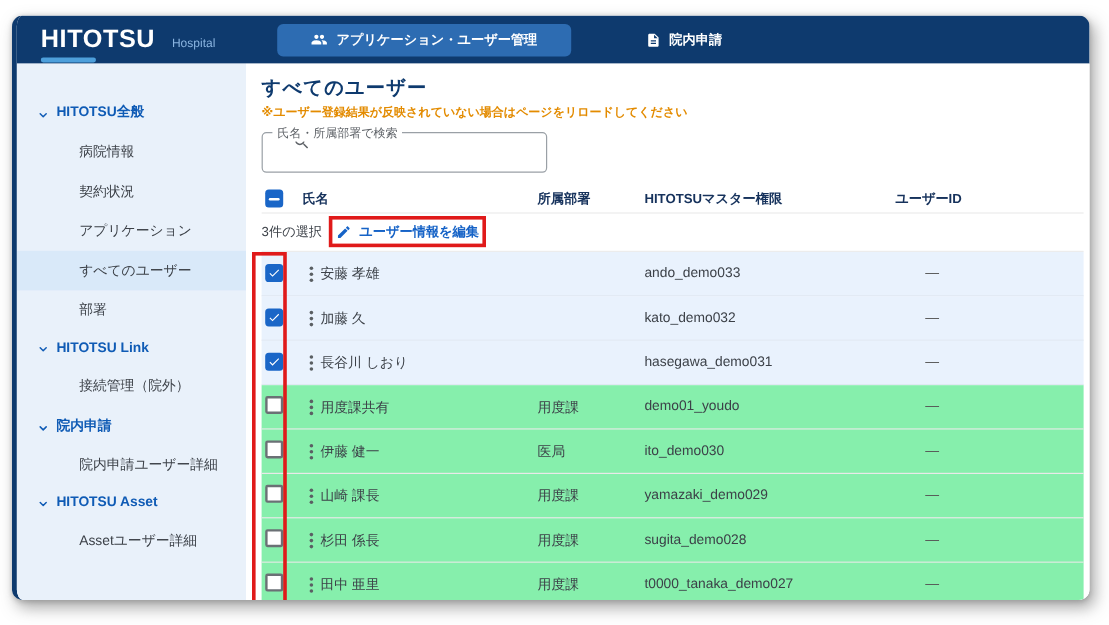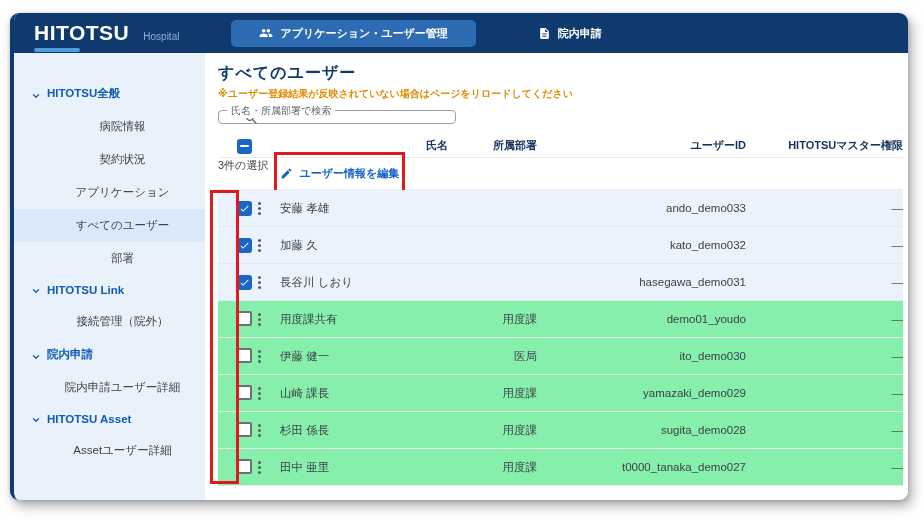--- a/index.html
+++ b/index.html
@@ -26,54 +26,54 @@
     cursor: pointer; font-family: inherit; white-space: nowrap; }
   .navtab.active { background: #2d6cb2; }
   .navtab svg { flex: none; }
 
   
   .appbody { display: flex; height: 447px; }
   .sidebar { flex: none; width: 191px; background: #e9f1fa; padding-top: 24px;
     font-size: 11.5px; overflow: hidden; }
   .side-header { display: flex; align-items: flex-end; gap: 6px; color: #0f5bb5;
     font-weight: bold; padding: 9px 10px 9px 17px; cursor: pointer; }
-  .side-item { padding: 9px 10px 9px 36px; color: #3c4148; cursor: pointer; white-space: nowrap; text-align: center; }
+  .side-item { padding: 9px 10px 9px 52px; color: #3c4148; cursor: pointer; white-space: nowrap; }
   .side-item.active { background: #d9e9f9; }
 
   .main { flex: 1; background: #fff; padding: 10px 0 0 13px; position: relative; overflow: hidden; }
   .page-title { font-size: 16px; color: #0e3a6e; font-weight: bold; letter-spacing: 1px;
     margin-bottom: 3px; }
   .note { font-size: 10px; color: #e38b00; font-weight: bold; margin-bottom: 9px; }
 
-  .searchbox { width: 238px; height: 14px; border: 1px solid #9aa0a6; border-radius: 4px;
+  .searchbox { width: 238px; height: 34px; border: 1px solid #9aa0a6; border-radius: 4px;
     position: relative; display: flex; align-items: flex-start; padding: 0 25px; gap: 6px;
     margin-bottom: 10px; background: #fff; }
   .search-label { position: absolute; top: -7px; left: 8px; font-size: 10px; color: #5f6368;
     background: #fff; padding: 0 4px; white-space: nowrap; }
   .searchbox input { border: none; outline: none; flex: 1; font-size: 12px; min-width: 0;
     font-family: inherit; background: transparent; }
 
   
   .table { width: 685px; }
   .thead, .row { display: grid; grid-template-columns: 34px 196px 89px 209px 1fr;
-    align-items: center; text-align: right; }
+    align-items: center; }
   .thead { height: 24px; font-size: 11px; font-weight: bold; color: #16325c;
     border-bottom: 1px solid #ececec; }
-  .selectionbar { height: 32px; display: flex; font-size: 11px;
+  .selectionbar { height: 32px; display: flex; align-items: center; font-size: 11px;
     color: #3c4148; border-bottom: 1px solid #ececec; }
   .editbtn { position: relative; display: flex; align-items: center; gap: 6px; border: none;
     background: transparent; color: #1663c7; font-size: 11px; font-weight: bold;
     margin-left: 12px; cursor: pointer; font-family: inherit; }
 
   .rows { position: relative; }
   .row { height: 37px; border-bottom: 1px solid #e9e9e9; font-size: 11.5px; color: #3c4148;
     background: #86efac; }
   .row.selected { background: #e9f2fd; border-bottom-color: #e0e8f2; }
   .cbcell { padding-left: 3px; }
-  .namecell { display: flex; align-items: center; gap: 19px; }
+  .namecell { display: flex; align-items: center; gap: 6px; }
   .kebab { display: flex; flex-direction: column; gap: 2px; padding-left: 6px; cursor: pointer; }
   .kebab i { width: 3px; height: 3px; border-radius: 50%; background: #5a5f63; display: block; }
   .uid, .dept { color: #3c4148; }
   .rights { padding-left: 25px; color: #555; }
 
   .checkbox { width: 15px; height: 15px; border-radius: 3px; display: inline-flex;
     align-items: center; justify-content: center; cursor: pointer; }
   .checkbox.checked, .checkbox.indeterminate { background: #1a66c7; }
   .checkbox.unchecked { border: 2px solid #6b7075; background: #fff; border-radius: 2px; }
   .minus { width: 9px; height: 2px; background: #fff; border-radius: 1px; }
@@ -173,22 +173,22 @@
 
         <div class="table">
           <div class="thead">
             <div class="cbcell">
               <span class="checkbox indeterminate">
                   <span class="minus"></span>
                 </span>
             </div>
             <div>氏名</div>
             <div>所属部署</div>
+            <div>HITOTSUマスター権限</div>
             <div>ユーザーID</div>
-            <div>HITOTSUマスター権限</div>
           </div>
 
           <div class="selectionbar">
             <span>3件の選択</span>
             <button class="editbtn">
               <svg width="13" height="13" viewBox="0 0 24 24">
                   <path fill="#1663c7" d="M3 17.25V21h3.75L17.81 9.94l-3.75-3.75L3 17.25zM20.71 7.04c.39-.39.39-1.02 0-1.41l-2.34-2.34c-.39-.39-1.02-.39-1.41 0l-1.83 1.83 3.75 3.75 1.83-1.83z"></path>
                 </svg>
               <span>ユーザー情報を編集</span>
               <span class="red-box edit-box"></span>

